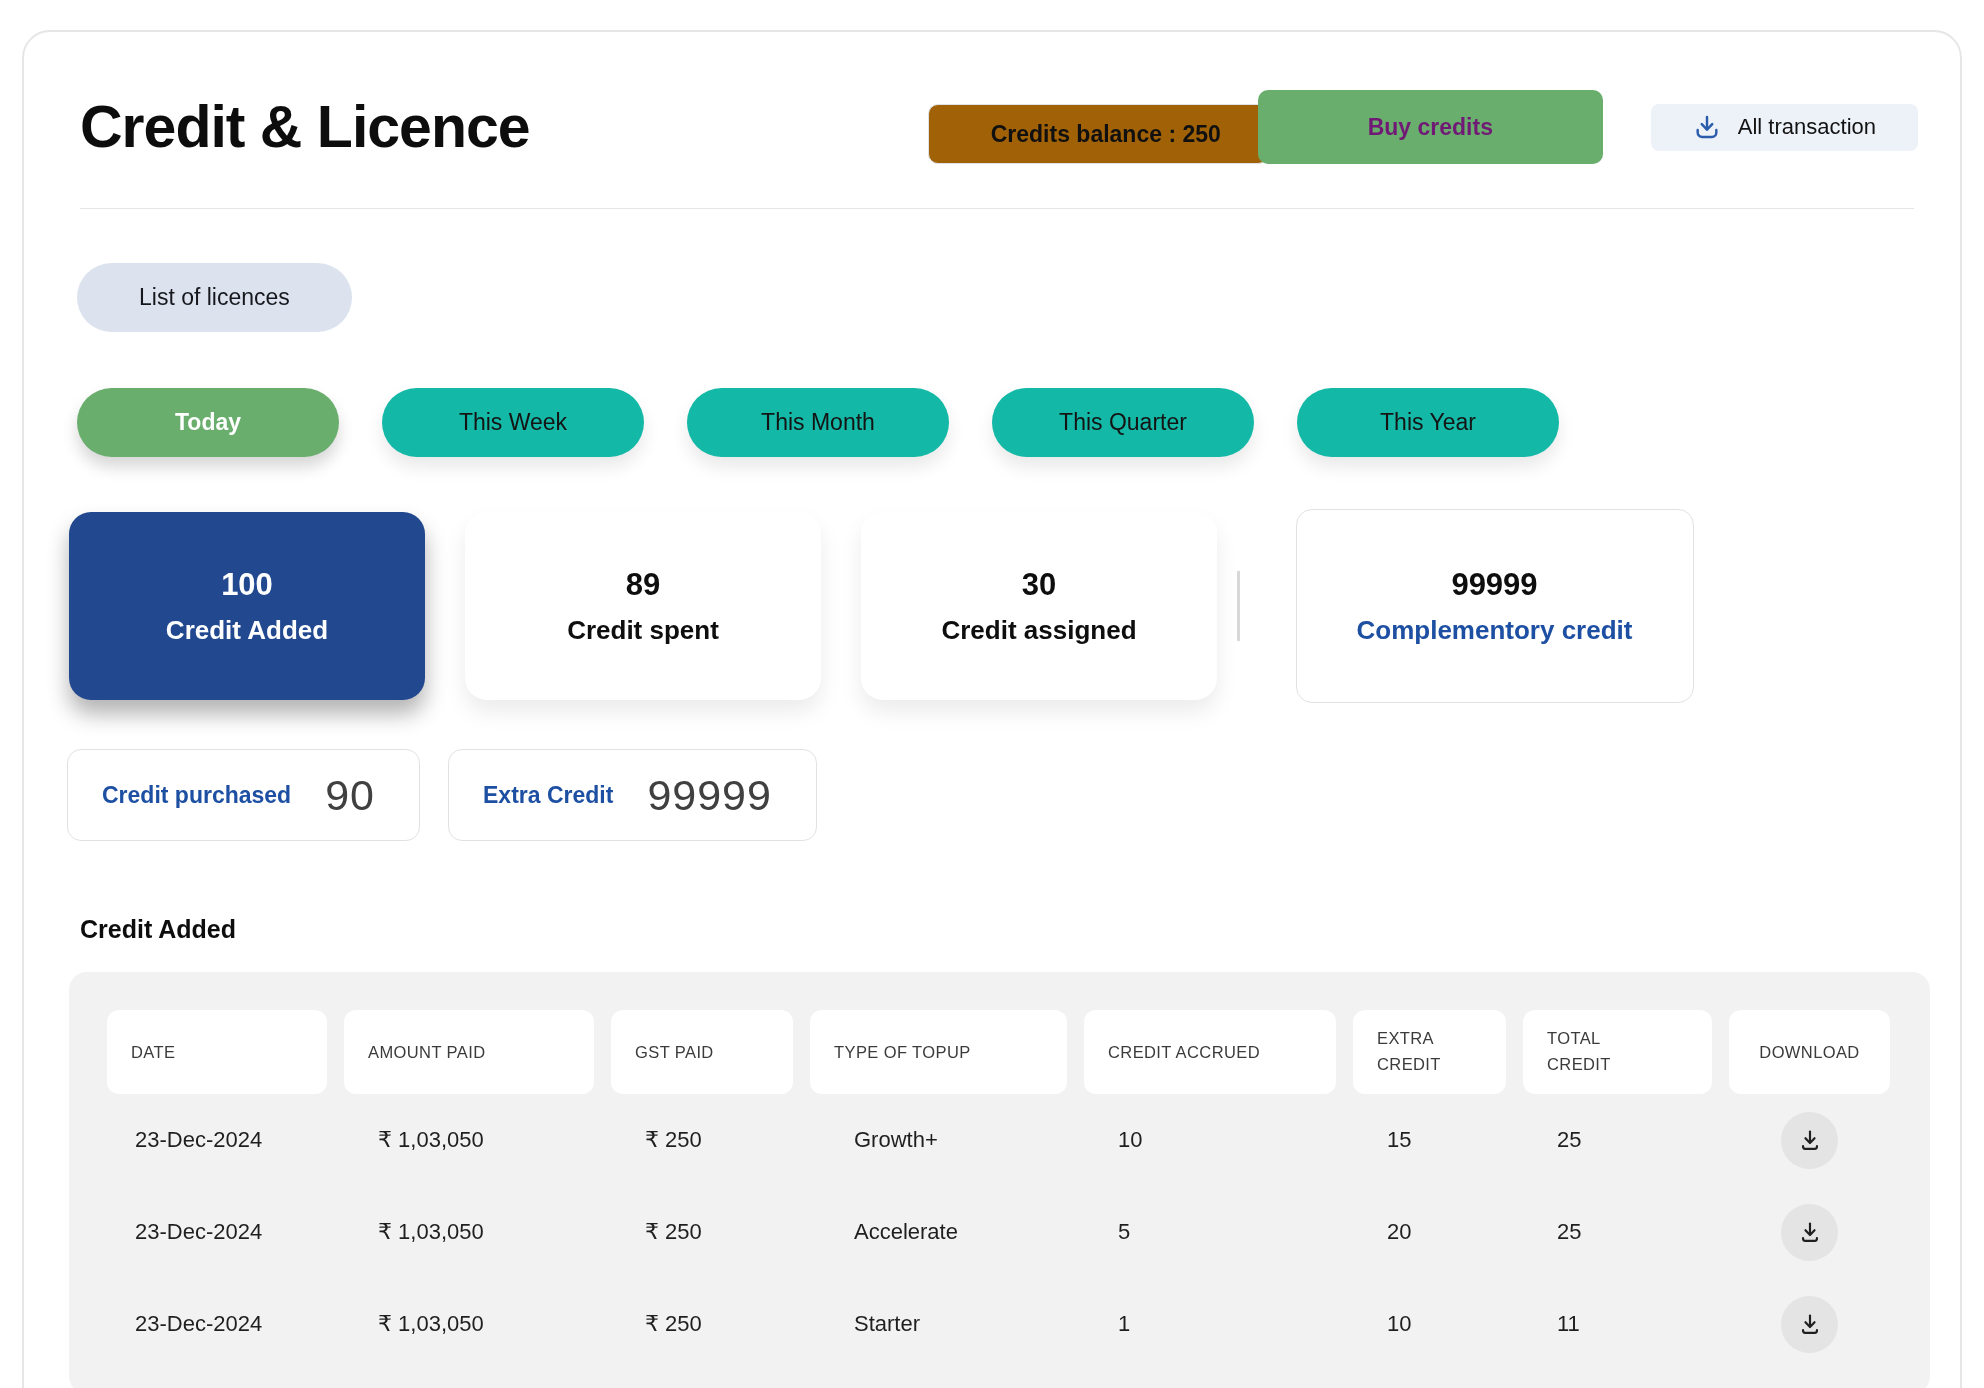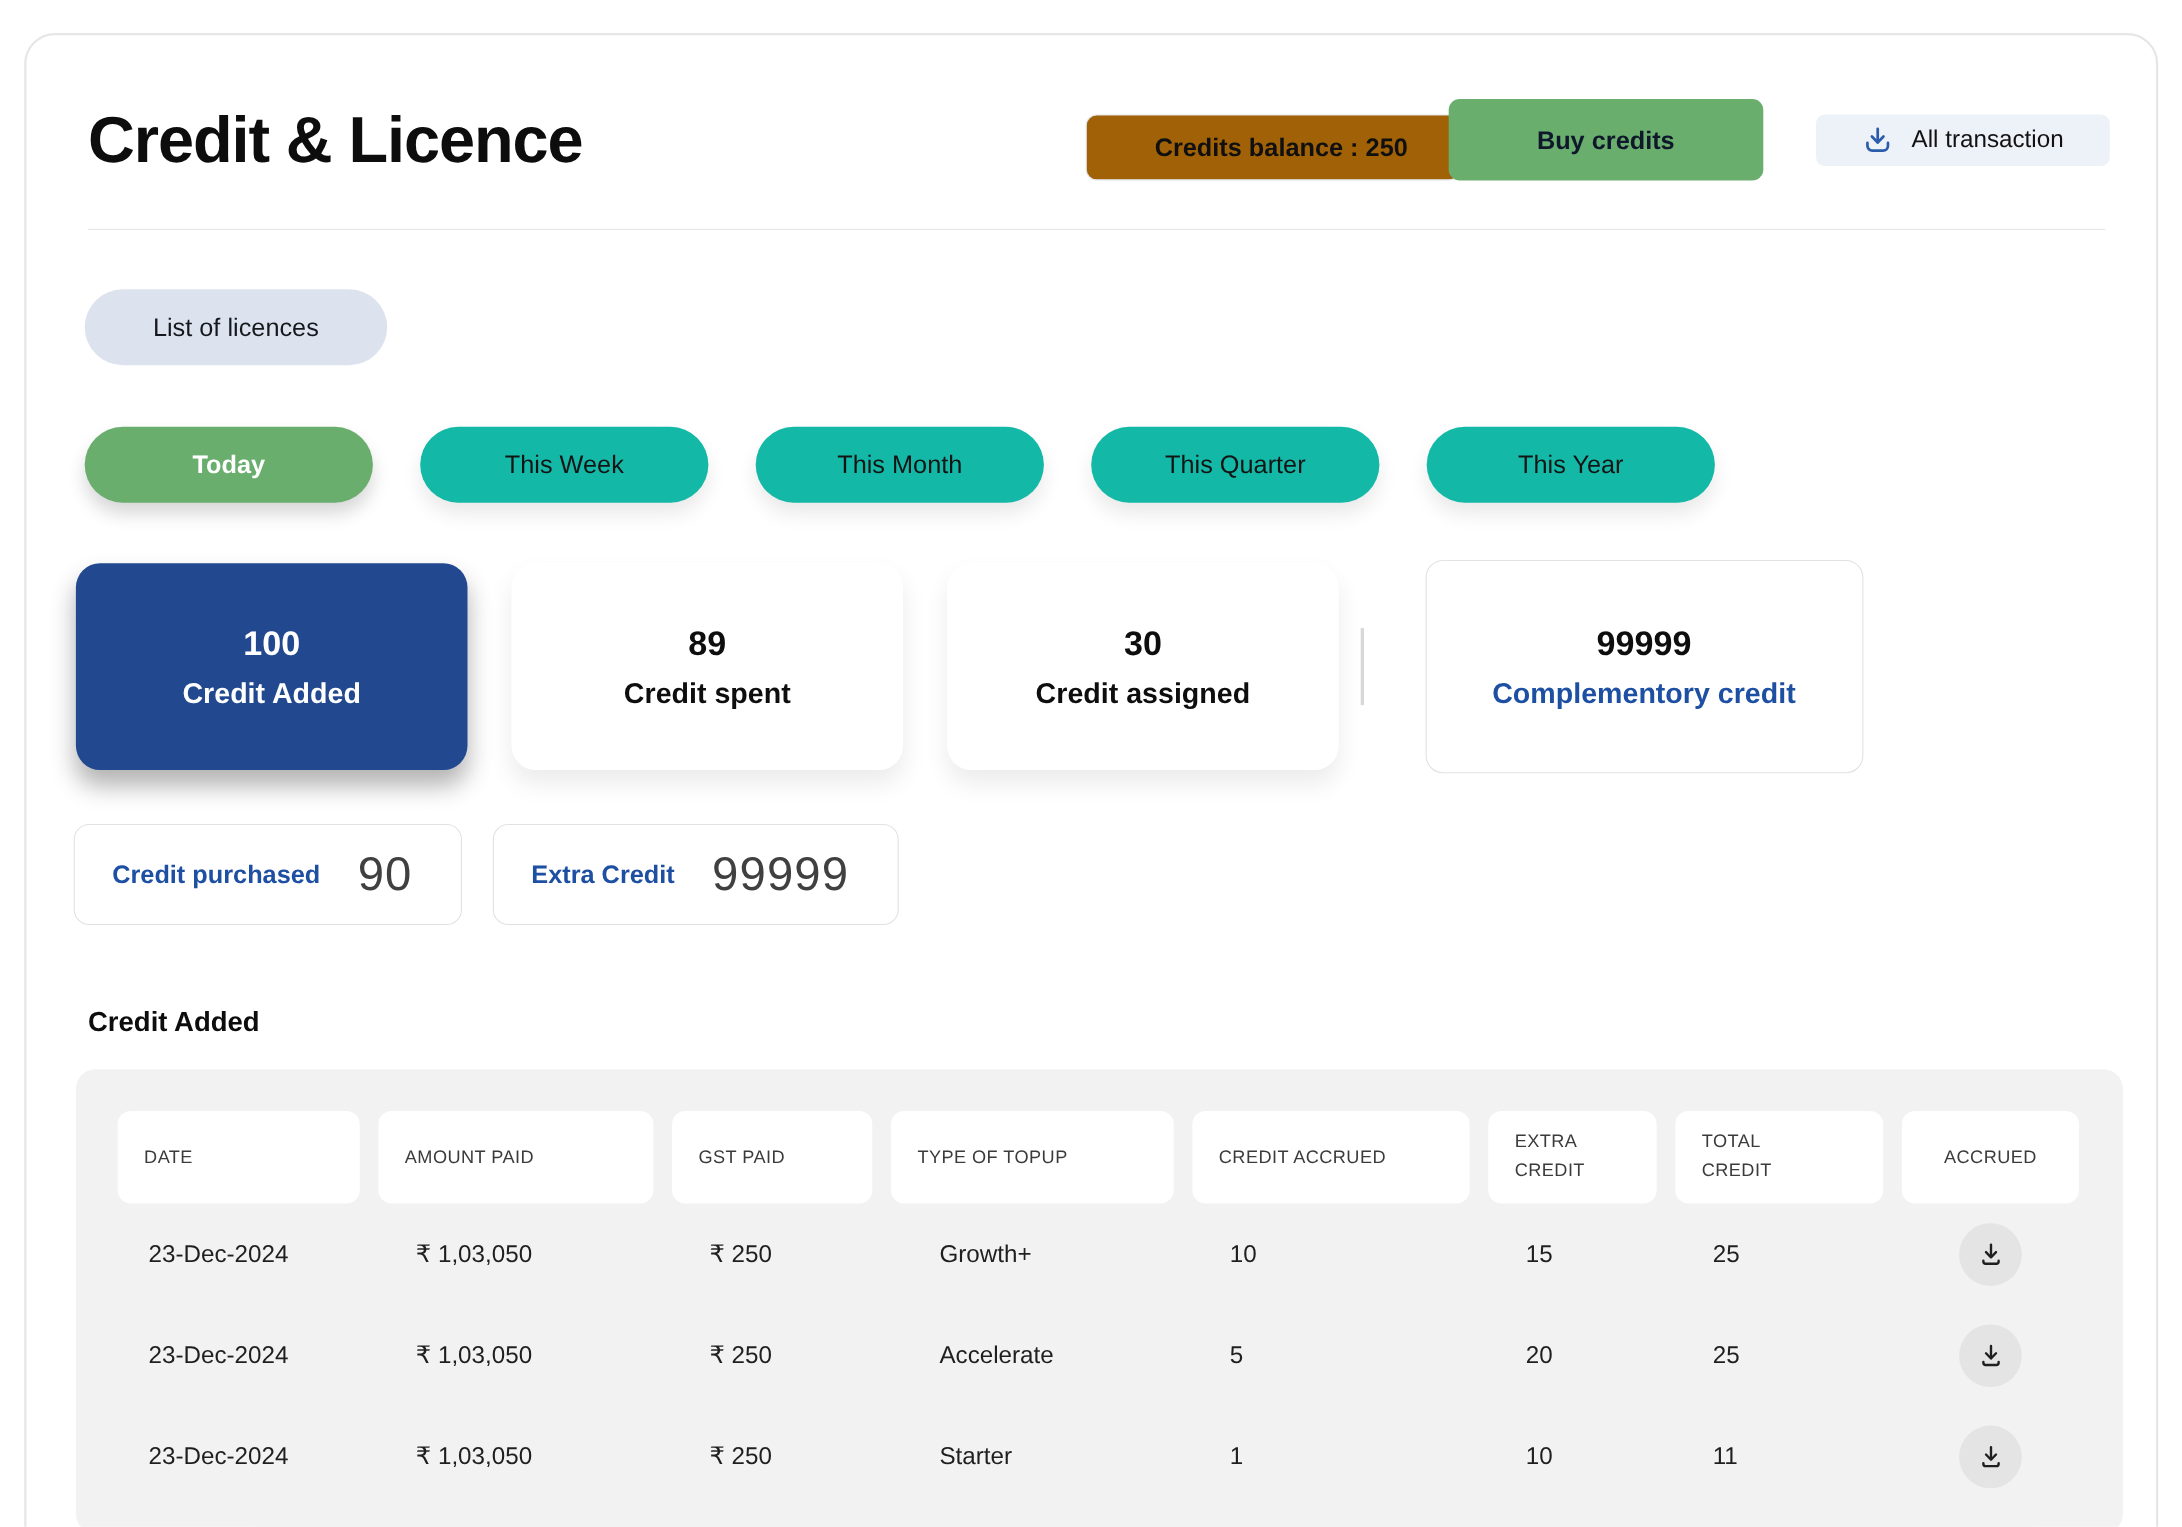--- a/index.html
+++ b/index.html
@@ -13,22 +13,22 @@
   }
 
   
   .header { display: flex; align-items: center; justify-content: space-between; margin: 14px 8px 0 11px; }
   .page-title { font-size: 59px; font-weight: bold; color: #0d0d0d; letter-spacing: -1px; }
   .header-right { display: flex; align-items: center; gap: 48px; }
   .balance-group { display: flex; align-items: stretch; height: 74px; }
   .balance-box { background: #a16207; border: 1.5px solid #dfe3e9; border-radius: 10px;
     display: flex; align-items: center; padding: 0 46px 0 62px;
     font-size: 23px; font-weight: bold; color: #101010; margin-top: 14px; }
-  .buy-btn { width: 286px; margin-left: -10px; border: none; border-radius: 10px;
-    background: #6aae6e; color: #0f172a; font-size: 23px; font-weight: bold;
+  .buy-btn { width: 345px; margin-left: -10px; border: none; border-radius: 10px;
+    background: #6aae6e; color: #701a75; font-size: 23px; font-weight: bold;
     font-family: inherit; cursor: pointer; }
   .all-trans-btn { height: 47px; padding: 0 42px; border: none; border-radius: 8px;
     background: #edf1f8; display: flex; align-items: center; gap: 17px;
     font-size: 22px; color: #121212; font-family: inherit; cursor: pointer; }
 
   .header-divider { border: none; border-top: 1.5px solid #e6e6e6; margin: 44px 12px 0 11px; }
 
   
   .tabs { display: flex; gap: 26px; margin: 54px 0 0 8px; }
   .tab { height: 69px; border: none; border-radius: 36px; font-size: 23px;
@@ -182,21 +182,21 @@
       <div class="t-col">
           <span>CREDIT ACCRUED</span>
         </div>
       <div class="t-col">
           <span class="wrap">EXTRA CREDIT</span>
         </div>
       <div class="t-col">
           <span class="wrap">TOTAL CREDIT</span>
         </div>
       <div class="t-col center">
-          <span>ACCRUED</span>
+          <span>DOWNLOAD</span>
         </div>
     </div>
 
     <div class="t-grid t-row">
       <div class="t-cell">23-Dec-2024</div>
       <div class="t-cell num">₹ 1,03,050</div>
       <div class="t-cell num">₹ 250</div>
       <div class="t-cell type">Growth+</div>
       <div class="t-cell num">10</div>
       <div class="t-cell num">15</div>

